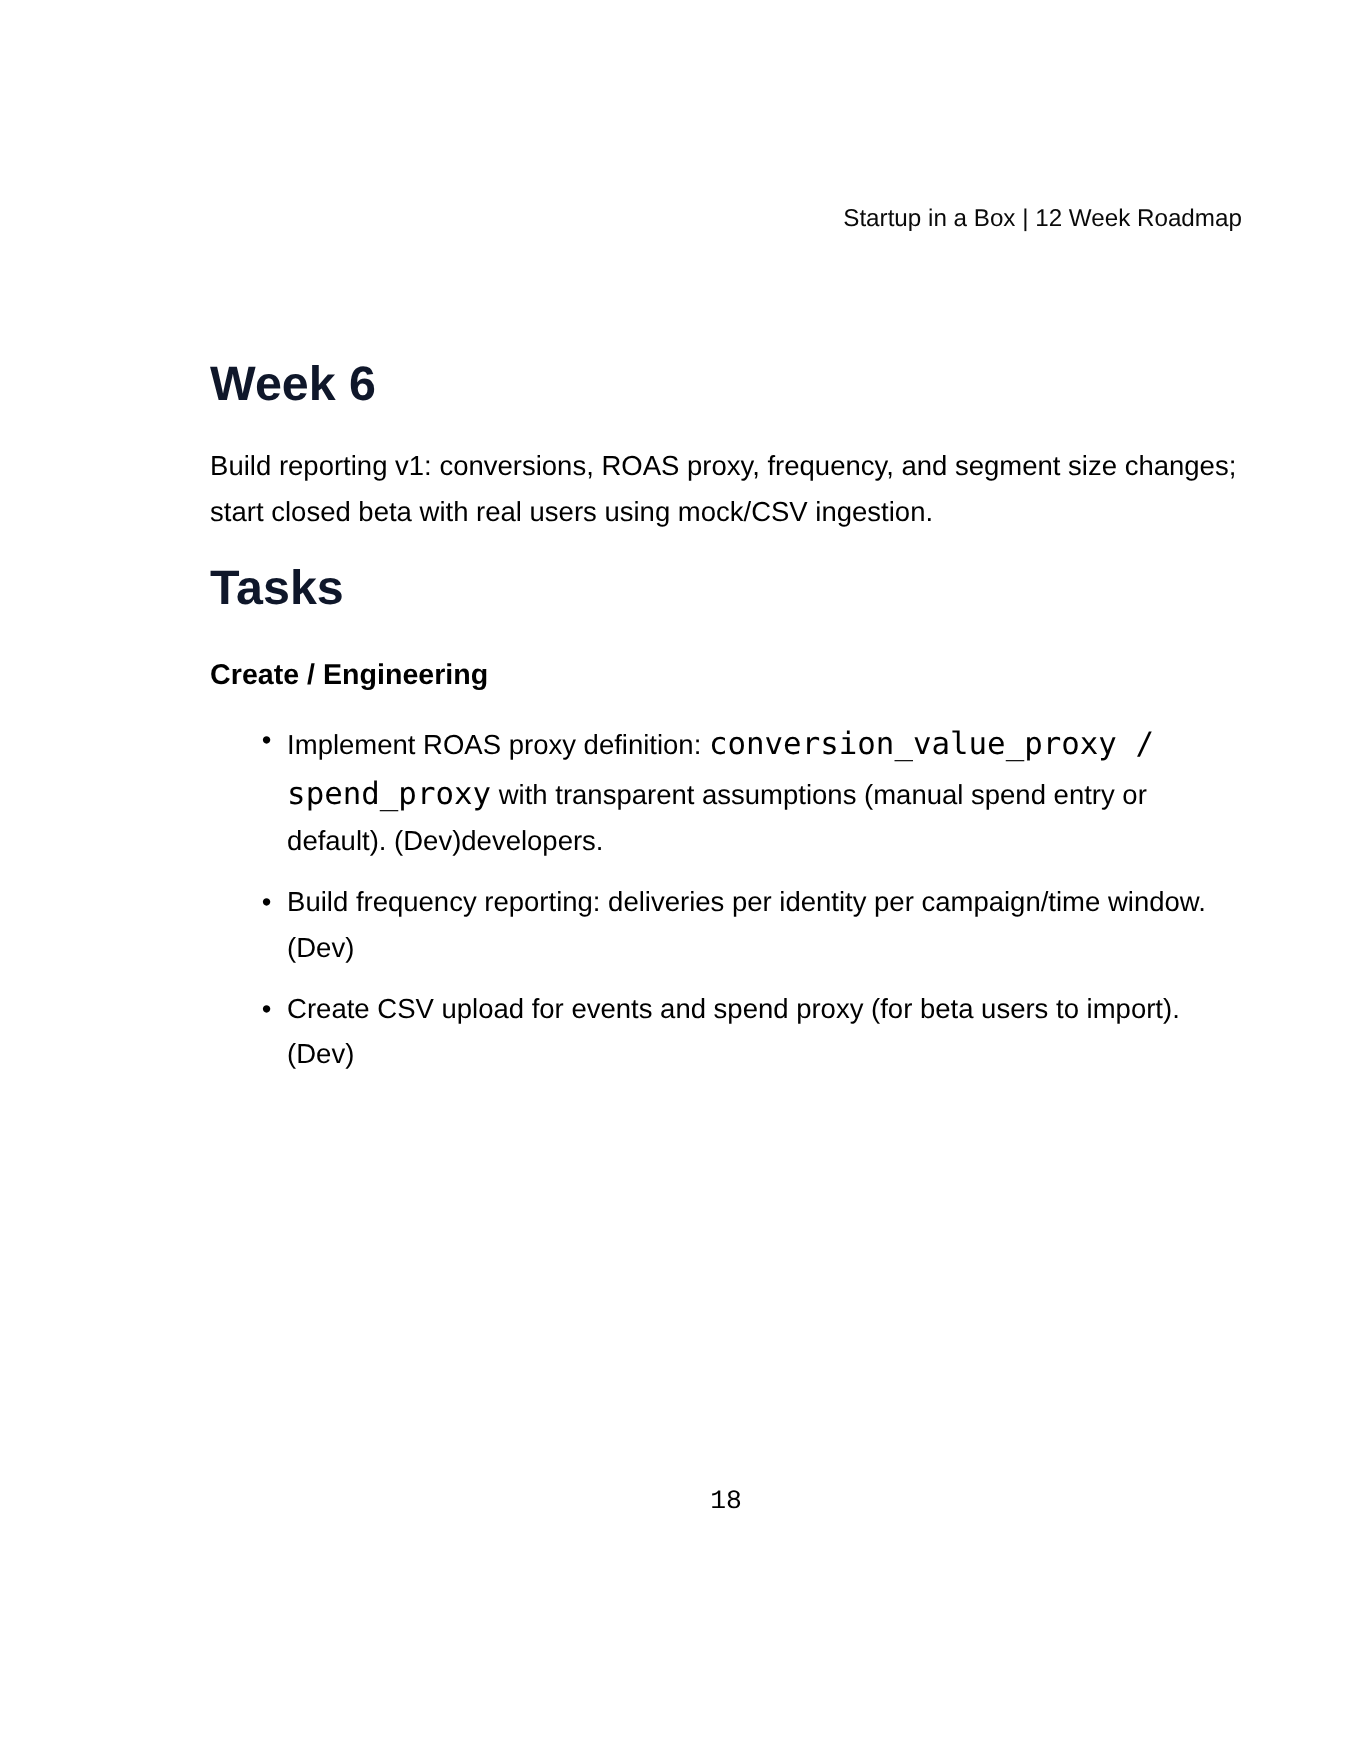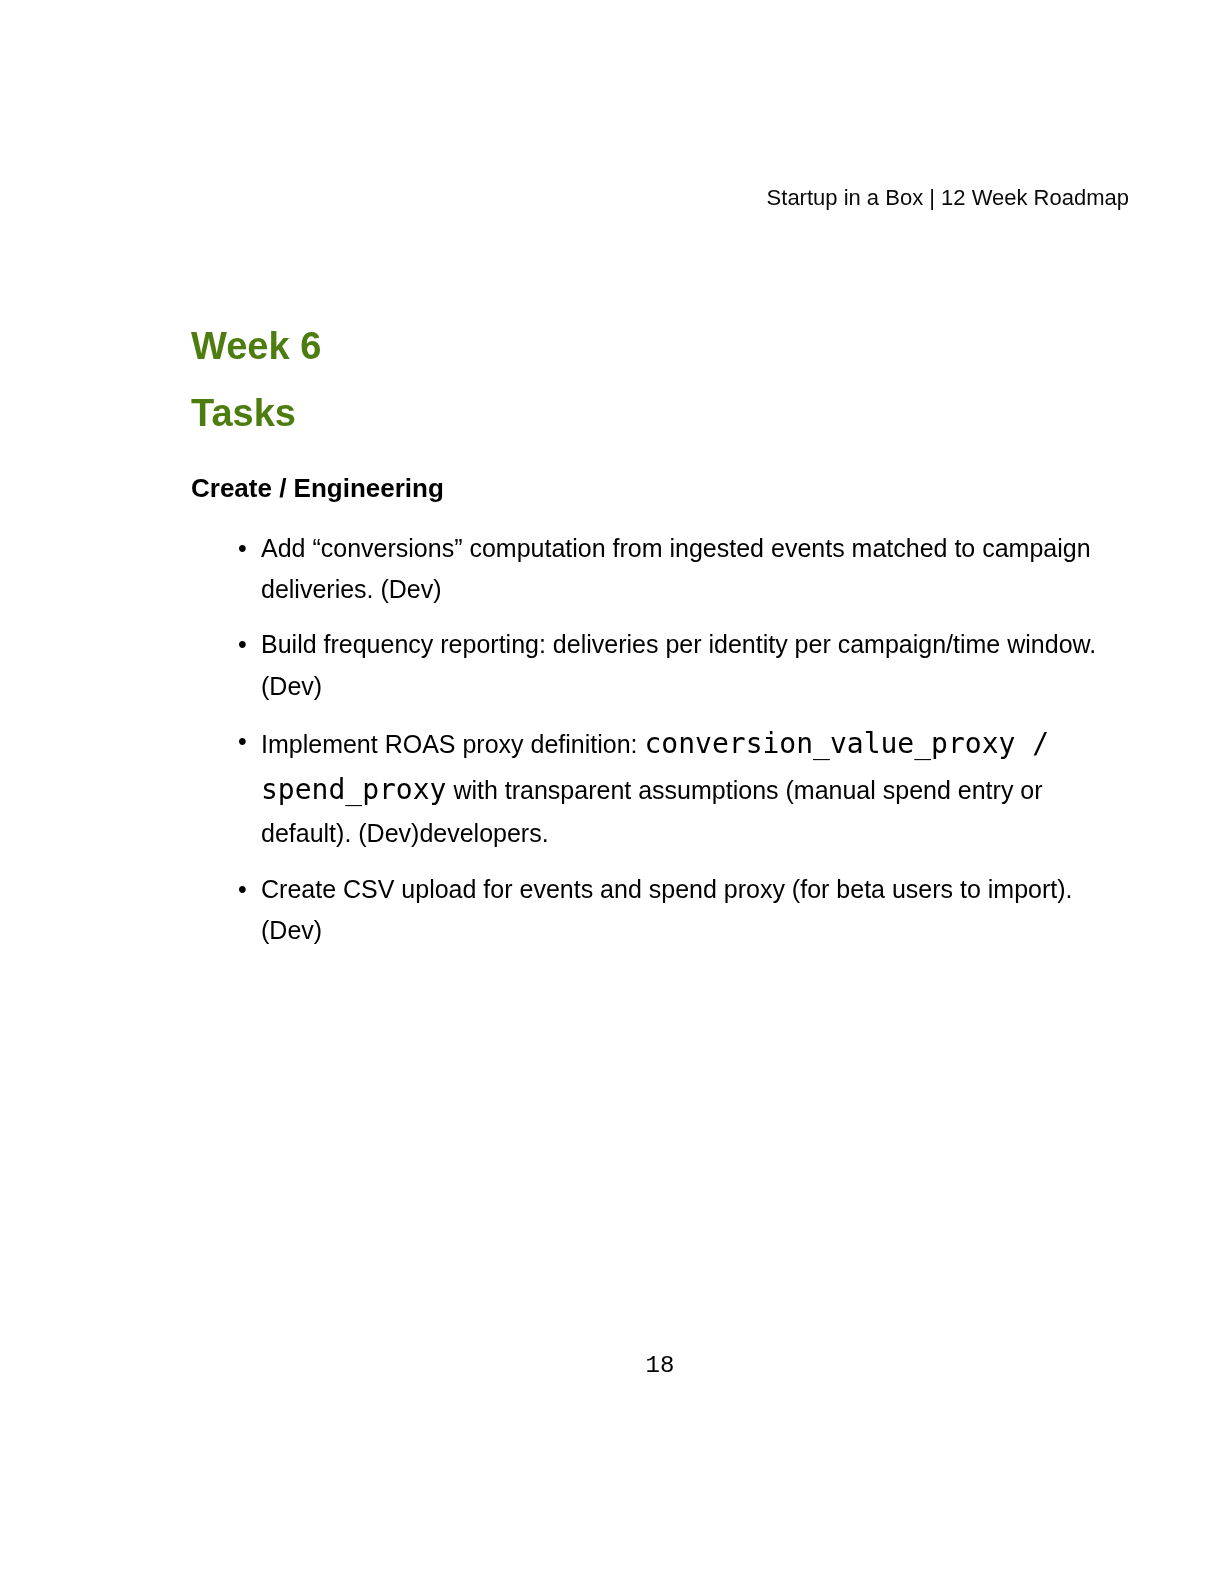--- a/index.html
+++ b/index.html
@@ -19,25 +19,25 @@
     overflow: hidden;
     margin-left: 48px;
   }
   .running-header {
     text-align: right;
     font-size: 22px;
     line-height: 1.25;
     color: #0a0a0a;
   }
   h1 {
-    font-size: 38px;
+    font-size: 44px;
     line-height: 1.2;
     font-weight: 700;
     margin: 0;
-    color: #4d7c0f;
+    color: #0f172a;
   }
   .h-week      { margin-top: 112px; }
   .h-objective { margin-top: 36px; }
   .h-tasks     { margin-top: 22px; }
   .objective-text {
     margin: 28px 0 0 0;
     font-size: 25px;
     line-height: 1.65;
   }
   h2.subsection {
@@ -89,27 +89,27 @@
 </head>
 <body>
 
 <div class="page">
 
   <div class="running-header">Startup in a Box | 12 Week Roadmap</div>
 
   <h1 class="h-week">Week 6</h1>
 
 
+  <p class="objective-text">Build reporting v1: conversions, ROAS proxy, frequency, and segment size changes; start closed beta with real users using mock/CSV ingestion.</p>
 
   <h1 class="h-tasks">Tasks</h1>
 
   <h2 class="subsection">Create / Engineering</h2>
 
   <ul class="task-list">
-      <li><span>Add “conversions” computation from ingested events matched to campaign deliveries. (Dev)</span></li>
+      <li><span>Implement ROAS proxy definition: </span><code class="inline-code">conversion_value_proxy / spend_proxy</code><span> with transparent assumptions (manual spend entry or default). (Dev)developers.</span></li>
       <li><span>Build frequency reporting: deliveries per identity per campaign/time window. (Dev)</span></li>
-      <li><span>Implement ROAS proxy definition: </span><code class="inline-code">conversion_value_proxy / spend_proxy</code><span> with transparent assumptions (manual spend entry or default). (Dev)developers.</span></li>
       <li><span>Create CSV upload for events and spend proxy (for beta users to import). (Dev)</span></li>
     </ul>
 
   <div class="page-number">18</div>
 
 </div>
 
 </body></html>

